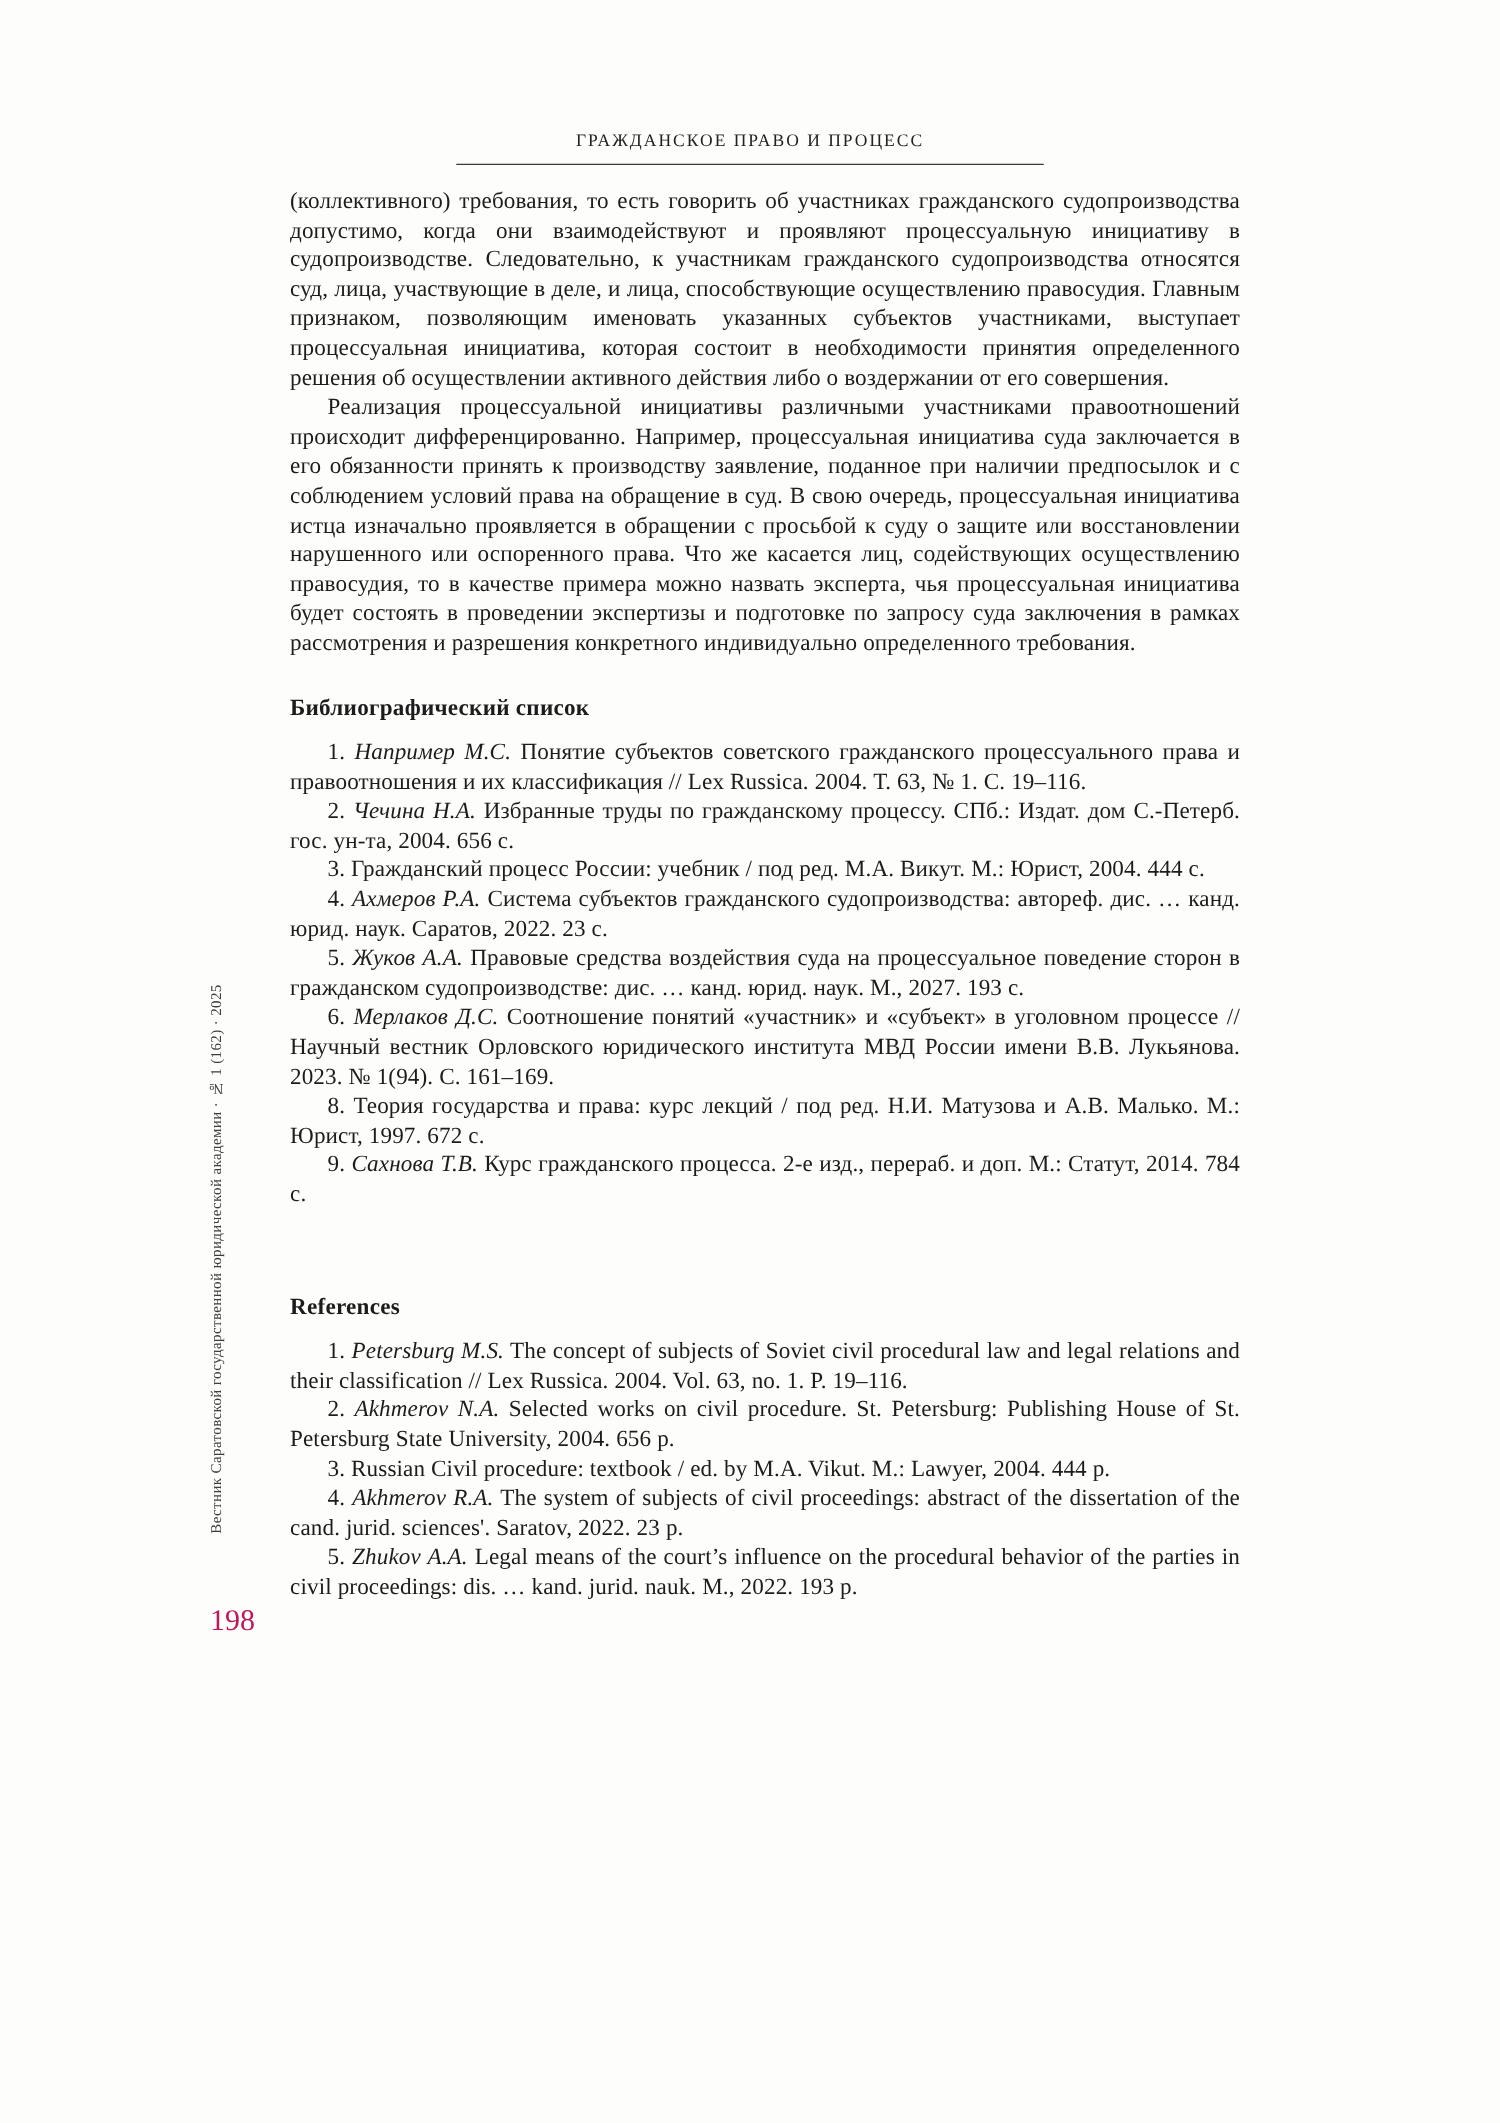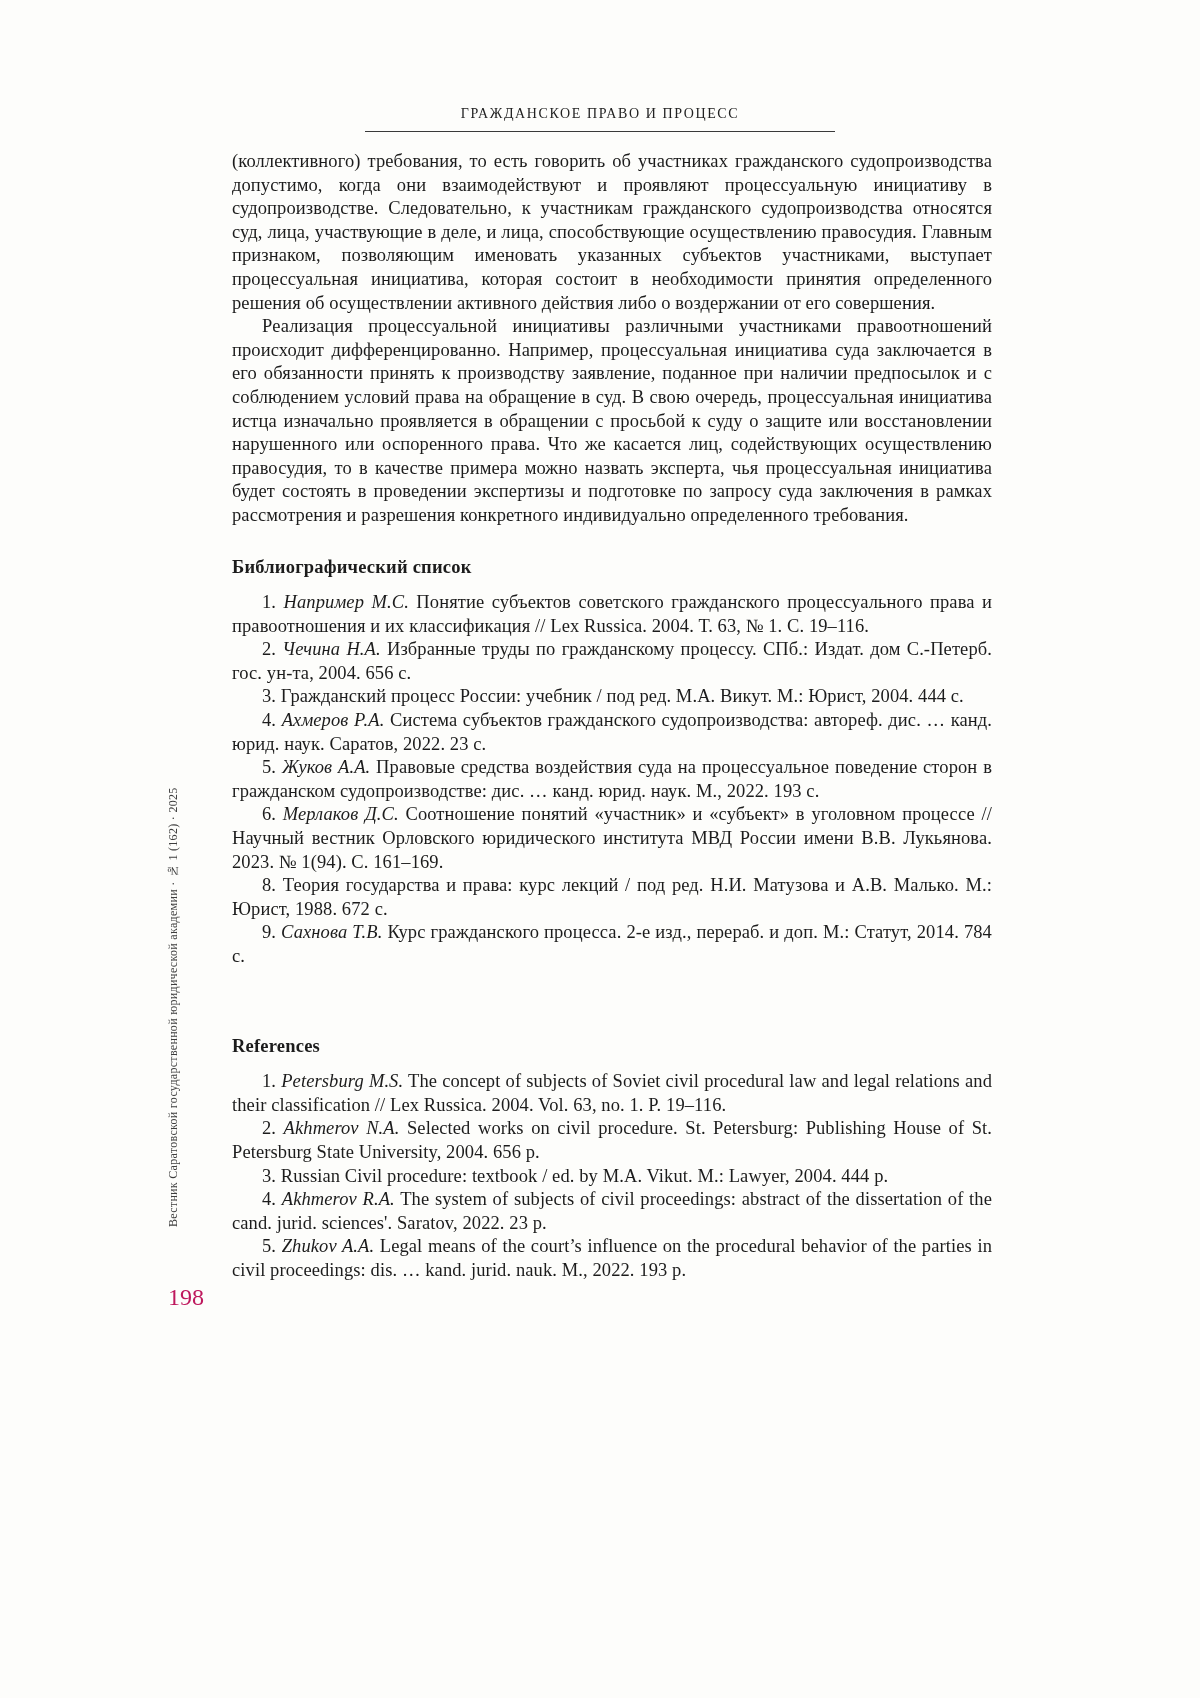--- a/index.html
+++ b/index.html
@@ -100,23 +100,23 @@
 
     <p class="para no-indent">(коллективного) требования, то есть говорить об участниках гражданского судопроизводства допустимо, когда они взаимодействуют и проявляют процессуальную инициативу в судопроизводстве. Следовательно, к участникам гражданского судопроизводства относятся суд, лица, участвующие в деле, и лица, способствующие осуществлению правосудия. Главным признаком, позволяющим именовать указанных субъектов участниками, выступает процессуальная инициатива, которая состоит в необходимости принятия определенного решения об осуществлении активного действия либо о воздержании от его совершения.</p>
     <p class="para indent">Реализация процессуальной инициативы различными участниками правоотношений происходит дифференцированно. Например, процессуальная инициатива суда заключается в его обязанности принять к производству заявление, поданное при наличии предпосылок и с соблюдением условий права на обращение в суд. В свою очередь, процессуальная инициатива истца изначально проявляется в обращении с просьбой к суду о защите или восстановлении нарушенного или оспоренного права. Что же касается лиц, содействующих осуществлению правосудия, то в качестве примера можно назвать эксперта, чья процессуальная инициатива будет состоять в проведении экспертизы и подготовке по запросу суда заключения в рамках рассмотрения и разрешения конкретного индивидуально определенного требования.</p>
 
     <h2 class="section-title">Библиографический список</h2>
 
     <p class="ref-item"><span class="ref-num">1.</span> <i class="ref-author">Например М.С.</i> <span class="ref-text">Понятие субъектов советского гражданского процессуального права и правоотношения и их классификация // Lex Russica. 2004. Т. 63, № 1. С. 19–116.</span></p>
     <p class="ref-item"><span class="ref-num">2.</span> <i class="ref-author">Чечина Н.А.</i> <span class="ref-text">Избранные труды по гражданскому процессу. СПб.: Издат. дом С.-Петерб. гос. ун-та, 2004. 656 с.</span></p>
     <p class="ref-item"><span class="ref-num">3.</span> <i class="ref-author"></i> <span class="ref-text">Гражданский процесс России: учебник / под ред. М.А. Викут. М.: Юрист, 2004. 444 с.</span></p>
     <p class="ref-item"><span class="ref-num">4.</span> <i class="ref-author">Ахмеров Р.А.</i> <span class="ref-text">Система субъектов гражданского судопроизводства: автореф. дис. … канд. юрид. наук. Саратов, 2022. 23 с.</span></p>
-    <p class="ref-item"><span class="ref-num">5.</span> <i class="ref-author">Жуков А.А.</i> <span class="ref-text">Правовые средства воздействия суда на процессуальное поведение сторон в гражданском судопроизводстве: дис. … канд. юрид. наук. М., 2022. 193 с.</span></p>
+    <p class="ref-item"><span class="ref-num">5.</span> <i class="ref-author">Жуков А.А.</i> <span class="ref-text">Правовые средства воздействия суда на процессуальное поведение сторон в гражданском судопроизводстве: дис. … канд. юрид. наук. М., 2027. 193 с.</span></p>
     <p class="ref-item"><span class="ref-num">6.</span> <i class="ref-author">Мерлаков Д.С.</i> <span class="ref-text">Соотношение понятий «участник» и «субъект» в уголовном процессе // Научный вестник Орловского юридического института МВД России имени В.В. Лукьянова. 2023. № 1(94). С. 161–169.</span></p>
-    <p class="ref-item"><span class="ref-num">8.</span> <i class="ref-author"></i> <span class="ref-text">Теория государства и права: курс лекций / под ред. Н.И. Матузова и А.В. Малько. М.: Юрист, 1988. 672 с.</span></p>
+    <p class="ref-item"><span class="ref-num">8.</span> <i class="ref-author"></i> <span class="ref-text">Теория государства и права: курс лекций / под ред. Н.И. Матузова и А.В. Малько. М.: Юрист, 1997. 672 с.</span></p>
     <p class="ref-item"><span class="ref-num">9.</span> <i class="ref-author">Сахнова Т.В.</i> <span class="ref-text">Курс гражданского процесса. 2-е изд., перераб. и доп. М.: Статут, 2014. 784 с.</span></p>
 
     <h2 class="section-title references-title">References</h2>
 
     <p class="ref-item"><span class="ref-num">1.</span> <i class="ref-author">Petersburg M.S.</i> <span class="ref-text">The concept of subjects of Soviet civil procedural law and legal relations and their classification // Lex Russica. 2004. Vol. 63, no. 1. P. 19–116.</span></p>
     <p class="ref-item"><span class="ref-num">2.</span> <i class="ref-author">Akhmerov N.A.</i> <span class="ref-text">Selected works on civil procedure. St. Petersburg: Publishing House of St. Petersburg State University, 2004. 656 p.</span></p>
     <p class="ref-item"><span class="ref-num">3.</span> <i class="ref-author"></i> <span class="ref-text">Russian Civil procedure: textbook / ed. by M.A. Vikut. M.: Lawyer, 2004. 444 p.</span></p>
     <p class="ref-item"><span class="ref-num">4.</span> <i class="ref-author">Akhmerov R.A.</i> <span class="ref-text">The system of subjects of civil proceedings: abstract of the dissertation of the cand. jurid. sciences'. Saratov, 2022. 23 p.</span></p>
     <p class="ref-item"><span class="ref-num">5.</span> <i class="ref-author">Zhukov A.A.</i> <span class="ref-text">Legal means of the court’s influence on the procedural behavior of the parties in civil proceedings: dis. … kand. jurid. nauk. М., 2022. 193 p.</span></p>
 

